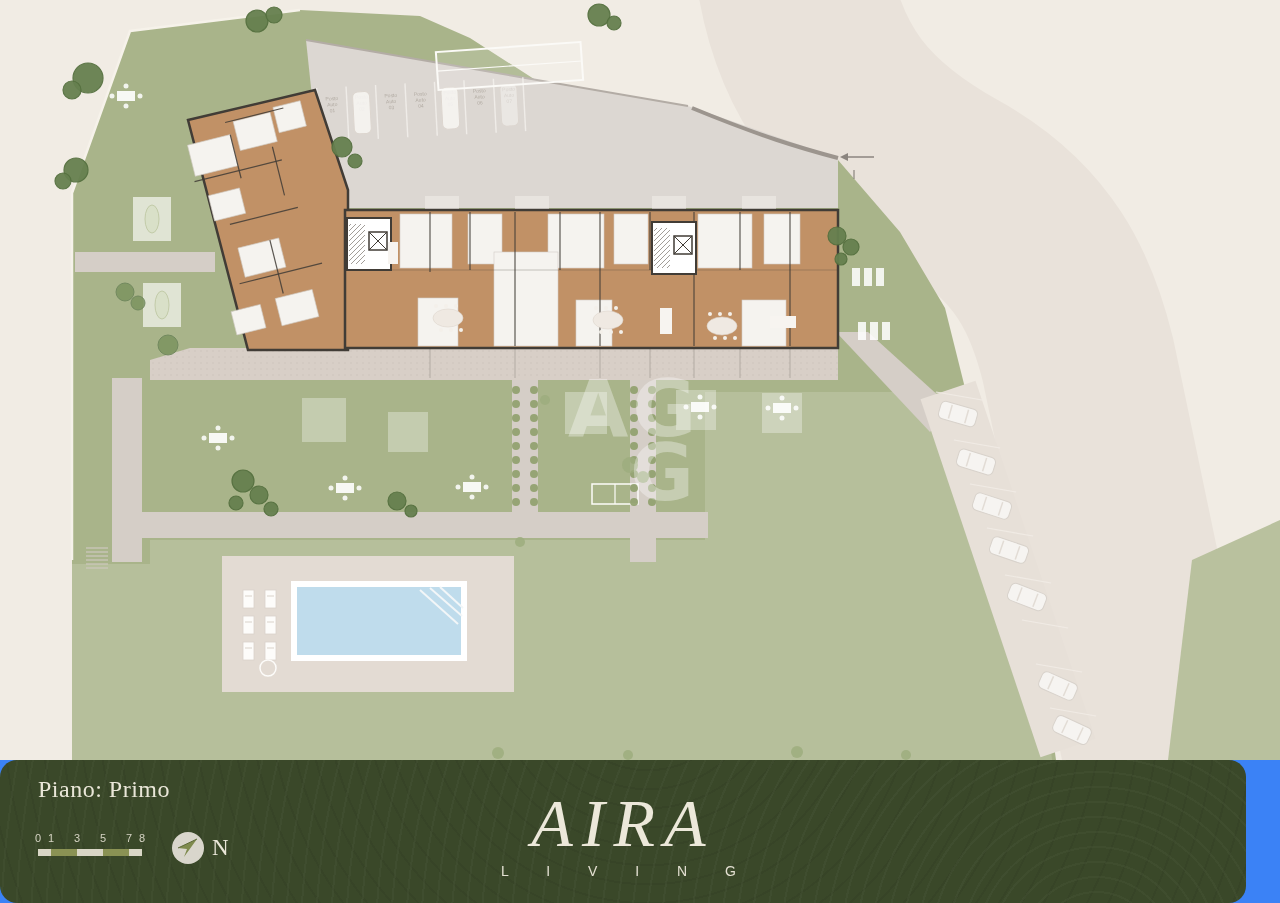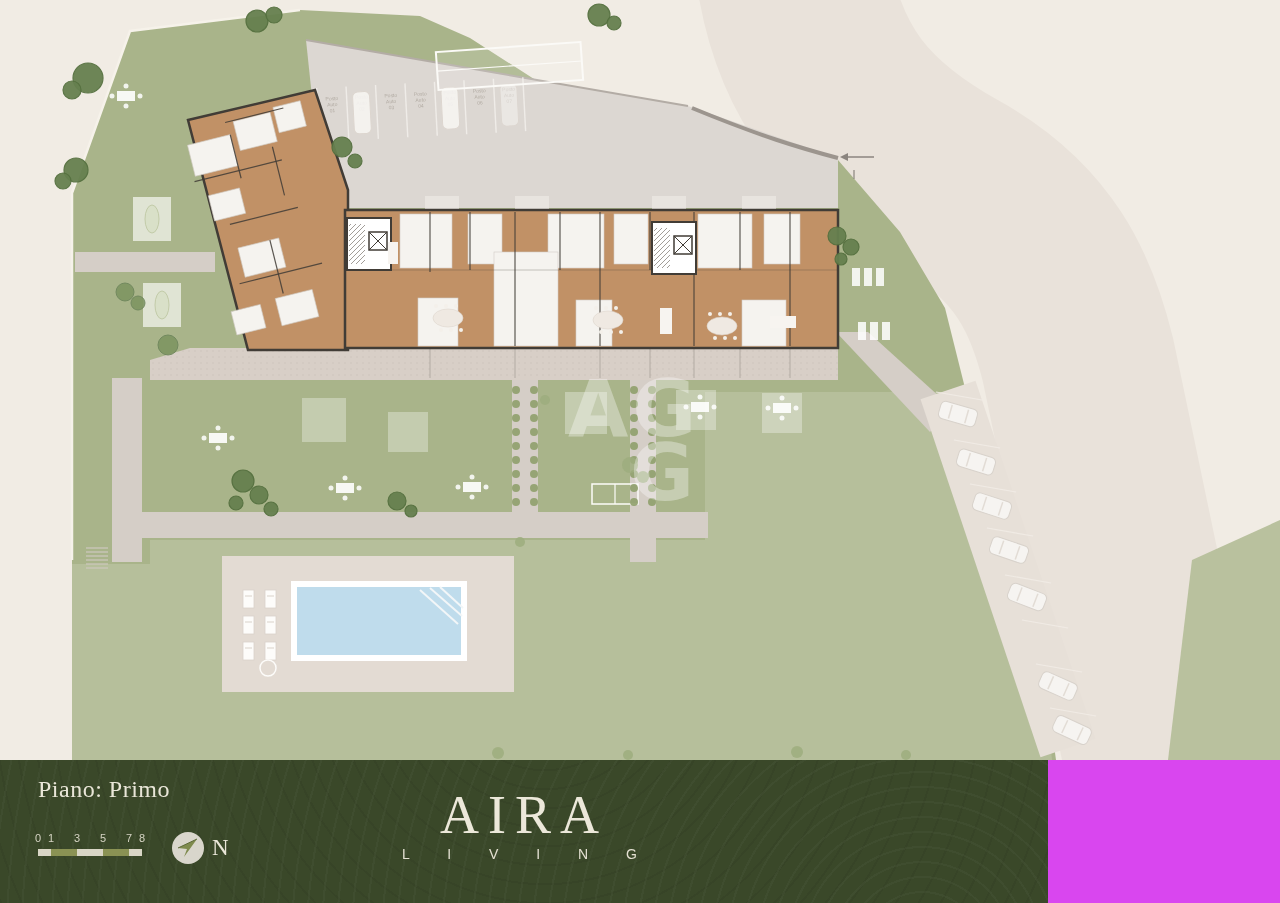--- a/index.html
+++ b/index.html
@@ -1,51 +1,51 @@
 <!DOCTYPE html>
 <html><head>
 <meta charset="utf-8">
 <style>
   html,body{margin:0;padding:0;background:#d8d4cc;}
   .canvas{position:relative;width:1280px;height:903px;overflow:hidden;
-          font-family:"Liberation Sans",sans-serif;background:#d946ef;}
+          font-family:"Liberation Sans",sans-serif;background:#3b82f6;}
   .plan-wrap{position:absolute;left:0;top:0;width:1280px;height:760px;}
   svg{display:block;}
 
   
   .watermark{position:absolute;left:568px;top:378px;pointer-events:none;
              font-family:"DejaVu Sans",sans-serif;font-weight:700;
              color:rgba(255,255,255,0.34);line-height:0.82;}
   .watermark .wm1{font-size:78px;letter-spacing:4px;}
   .watermark .wm2{font-size:78px;margin-left:62px;display:block;}
 
   
-  .footer{position:absolute;left:0;top:760px;width:1048px;height:143px;
-          background:#3a4829;overflow:hidden;}
+  .footer{position:absolute;left:0;top:760px;width:1246px;height:143px;
+          background:#3a4829;overflow:hidden;border-radius:17px;}
   .footer .texture{position:absolute;inset:0;
      background-image:
        repeating-radial-gradient(circle at 88% 135%, rgba(255,255,255,0.05) 0 2px, transparent 2px 15px),
        repeating-radial-gradient(circle at 52% -60%, rgba(0,0,0,0.08) 0 2px, transparent 2px 19px);
      opacity:.55;}
   .floor-label{position:absolute;left:38px;top:16px;
      font-family:"Liberation Serif","DejaVu Serif",serif;
      font-size:24px;color:#e9e6d8;letter-spacing:.5px;}
   .scalebar{position:absolute;left:38px;top:72px;width:110px;height:30px;}
   .scalebar .ticks{position:relative;height:14px;font-size:11px;color:#d6d4c4;
      font-family:"Liberation Sans",sans-serif;}
   .scalebar .ticks span{position:absolute;top:0;transform:translateX(-50%);}
   .scalebar .bar{display:flex;height:7px;margin-top:3px;}
   .compass{position:absolute;left:172px;top:72px;display:flex;align-items:center;}
   .compass .disc{width:32px;height:32px;border-radius:50%;background:#d9d6cc;
      display:flex;align-items:center;justify-content:center;}
   .compass .nlabel{font-family:"Liberation Serif","DejaVu Serif",serif;
      font-size:23px;color:#e9e6d8;margin-left:8px;}
   .logo{position:absolute;left:0;right:0;top:24px;text-align:center;color:#ece8da;}
   .logo .title{font-family:"Liberation Serif","DejaVu Serif",serif;
-     font-size:54px;letter-spacing:9px;font-weight:400;}
+     font-size:68px;letter-spacing:9px;font-weight:400;font-style:italic;}
   .logo .subtitle{font-family:"Liberation Sans",sans-serif;
      font-size:14px;letter-spacing:17px;margin-top:0;margin-left:8px;color:#e4e0d2;}
 </style>
 </head>
 <body>
 
 <div class="canvas">
 
   <div class="plan-wrap">
     <svg id="plan" width="1280" height="760" viewBox="0 0 1280 760">

